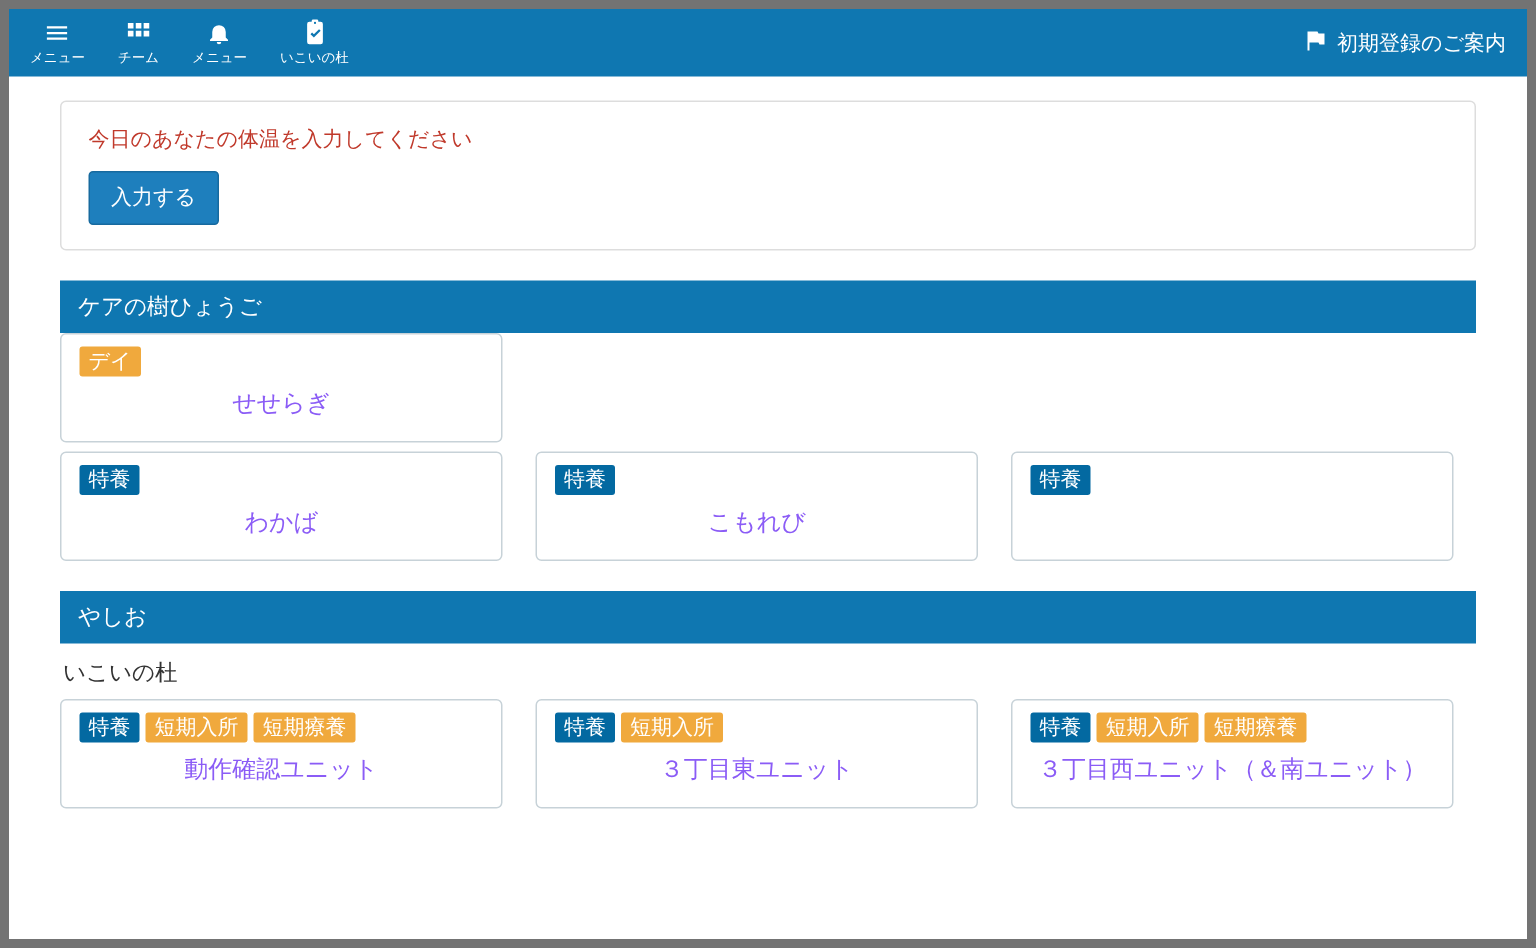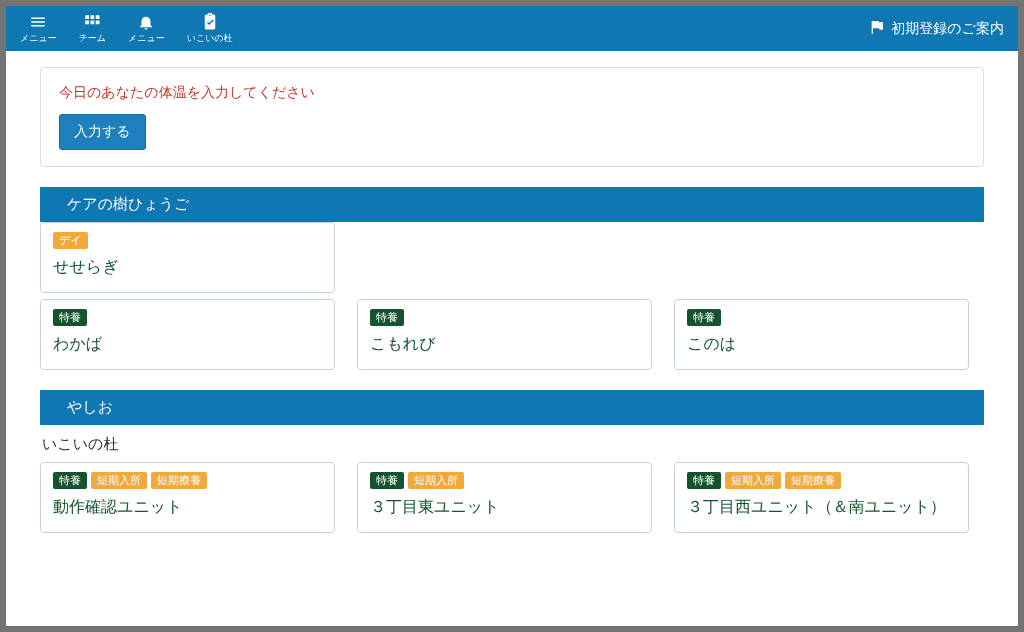--- a/index.html
+++ b/index.html
@@ -52,21 +52,21 @@
       color: #fff;
       border: 1px solid #176a9f;
       border-radius: 3px;
       padding: 8px 14px;
       font-size: 14px;
       cursor: pointer;
     }
     .section-header {
       background: #0f77b1;
       color: #fff;
-      padding: 8px 27px;
+      padding: 8px 12px;
       margin-top: 20px;
       font-size: 15px;
     }
     .sub-header {
       color: #333;
       padding: 6px 2px 8px;
       font-size: 15px;
       margin-top: 4px;
     }
     .highlight-red {
@@ -82,34 +82,35 @@
     .card {
       border: 1px solid #c7d2d8;
       border-radius: 4px;
       width: 295px;
       padding: 8px 12px 14px;
       cursor: pointer;
       background: #fff;
     }
     .tag {
       display: inline-block;
-      font-size: 11px;
+      font-size: 14px;
       padding: 1px 6px;
       border-radius: 2px;
       color: #fff;
       margin-right: 4px;
     }
     .tag-day { background: #f0a93d; }
-    .tag-tokuyo { background: #14532d; }
+    .tag-tokuyo { background: #0369a1; }
     .tag-tanki-nyusho { background: #f0a93d; }
     .tag-tanki-ryoyo { background: #f0a93d; }
     .card-title {
-      color: #14532d;
+      color: #8b5cf6;
       font-size: 16px;
       margin-top: 8px;
+      text-align: center;
     }
     .section-group { margin-bottom: 6px; }
     svg { fill: #fff; }
   </style>
 </head>
 <body>
 
 <div class="page">
   <div class="topbar">
     <div class="topbar-left">
@@ -174,21 +175,20 @@
           <div class="card">
             <div><span class="tag tag-tokuyo">特養</span></div>
             <div class="card-title">わかば</div>
           </div>
           <div class="card">
             <div><span class="tag tag-tokuyo">特養</span></div>
             <div class="card-title">こもれび</div>
           </div>
           <div class="card">
             <div><span class="tag tag-tokuyo">特養</span></div>
-            <div class="card-title">このは</div>
           </div>
         </div>
         <div class="section-header">やしお</div>
         <div class="sub-header">いこいの杜</div>
         <div class="card-grid section-group">
           <div class="card">
             <div><span class="tag tag-tokuyo">特養</span><span class="tag tag-tanki-nyusho">短期入所</span><span class="tag tag-tanki-ryoyo">短期療養</span></div>
             <div class="card-title">動作確認ユニット</div>
           </div>
           <div class="card">

